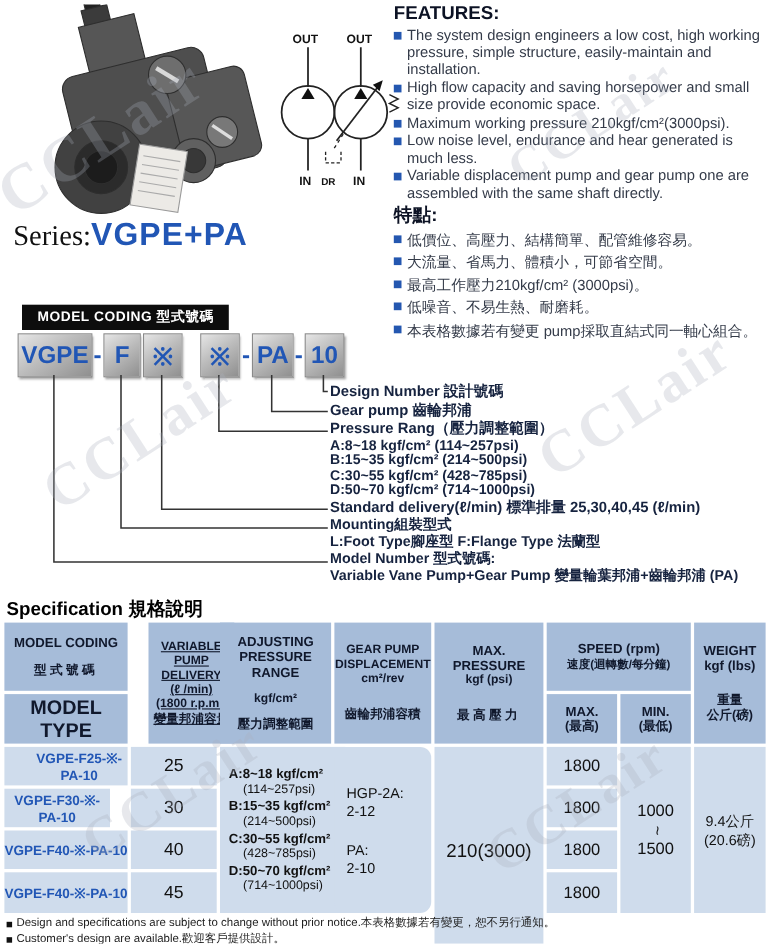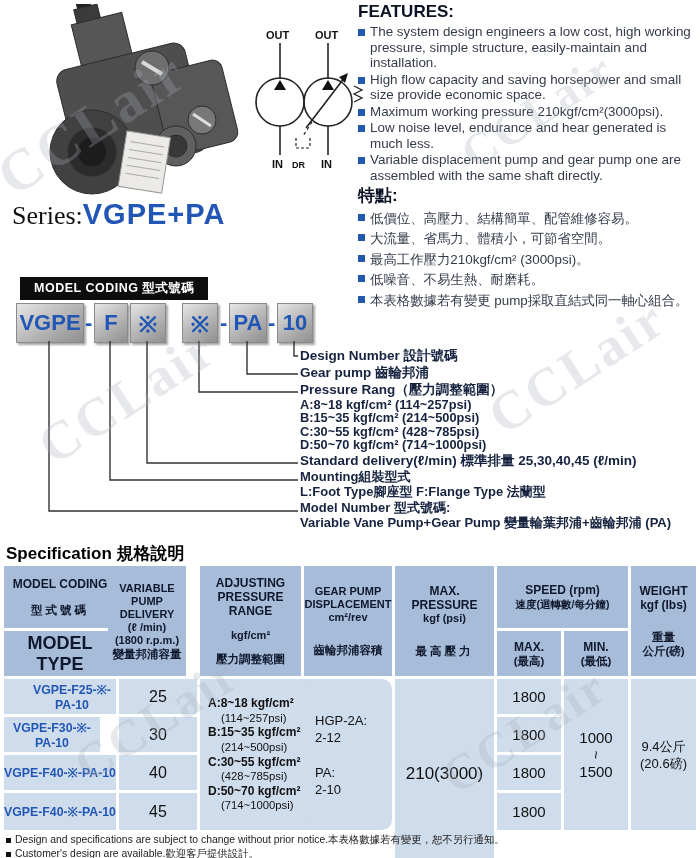--- a/index.html
+++ b/index.html
@@ -234,21 +234,21 @@
   <div class="spec-table">
 
     <div class="th" style="left:0;top:0;width:112px;height:62px;gap:12px;">
       <div class="hb12">MODEL CODING</div>
       <div class="hzh" style="letter-spacing:3px;">型式號碼</div>
     </div>
     <div class="th" style="left:0;top:65px;width:112px;height:45px;">
       <div style="font-weight:bold;font-size:18px;">MODEL TYPE</div>
     </div>
 
-    <div class="th" style="left:104px;top:0;width:78px;height:110px;">
+    <div class="th" style="left:131px;top:0;width:78px;height:110px;text-decoration:underline;">
       <div class="hb">VARIABLE</div>
       <div class="hb">PUMP</div>
       <div class="hb">DELIVERY</div>
       <div class="hb">(ℓ /min)</div>
       <div class="hb">(1800 r.p.m.)</div>
       <div class="hzh">變量邦浦容量</div>
     </div>
 
     <div class="th" style="left:196px;top:0;width:101px;height:110px;justify-content:space-evenly;">
       <div>

